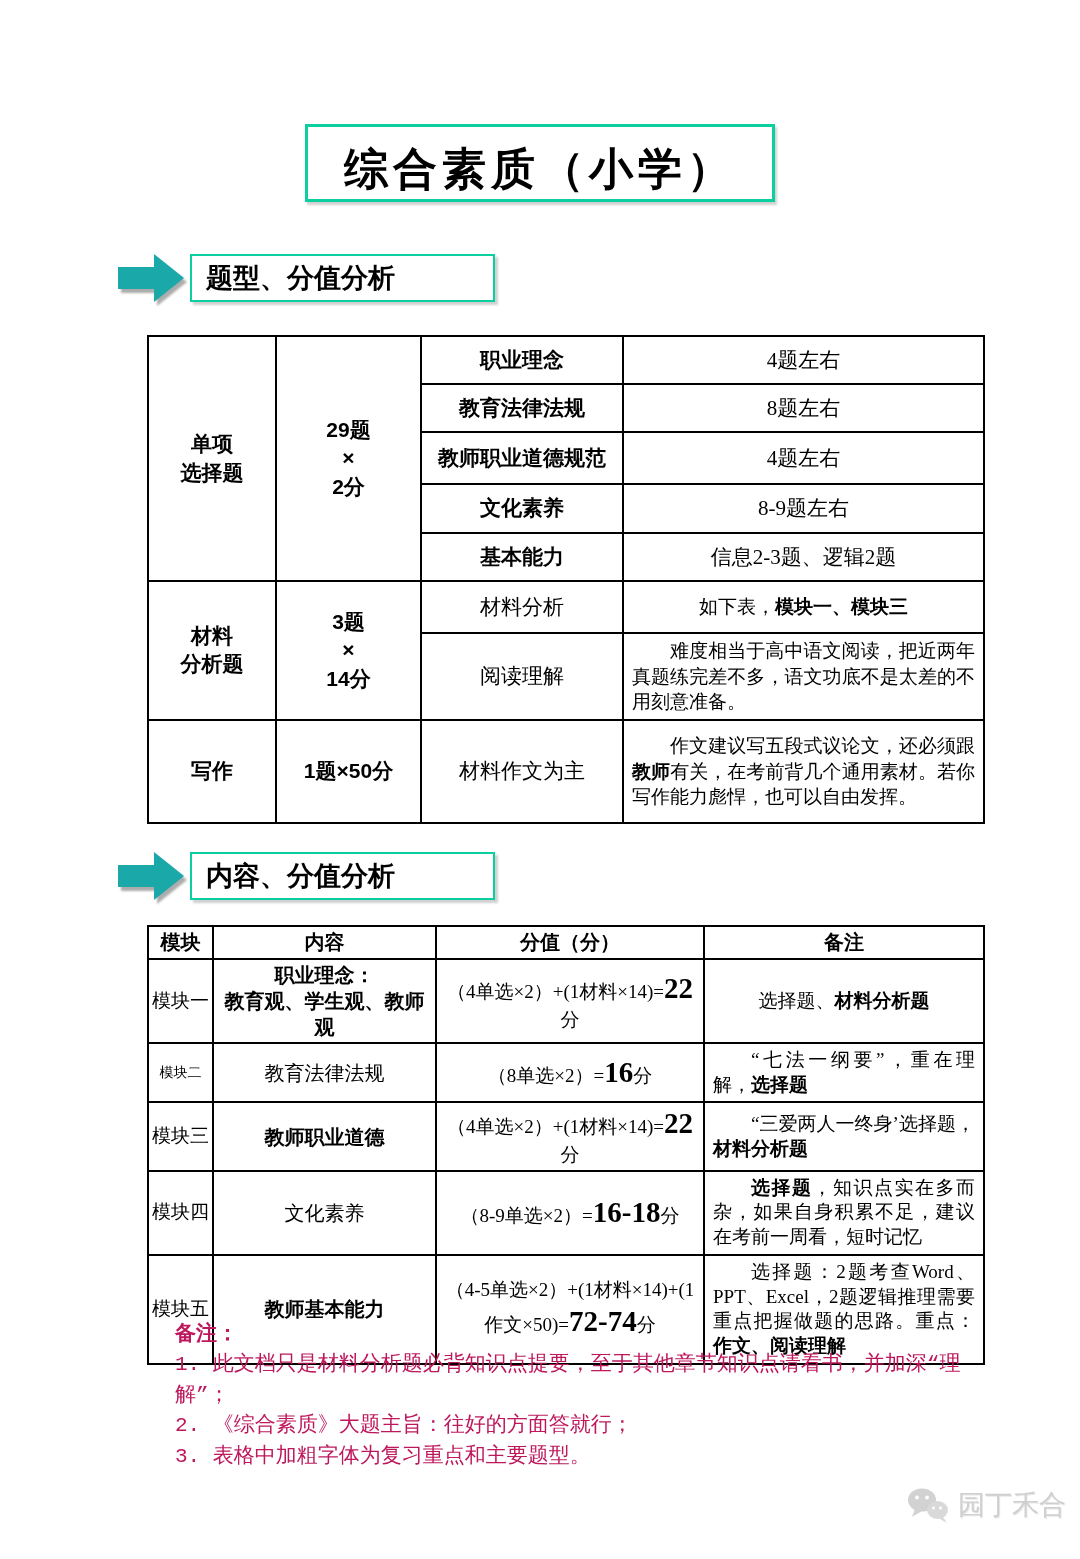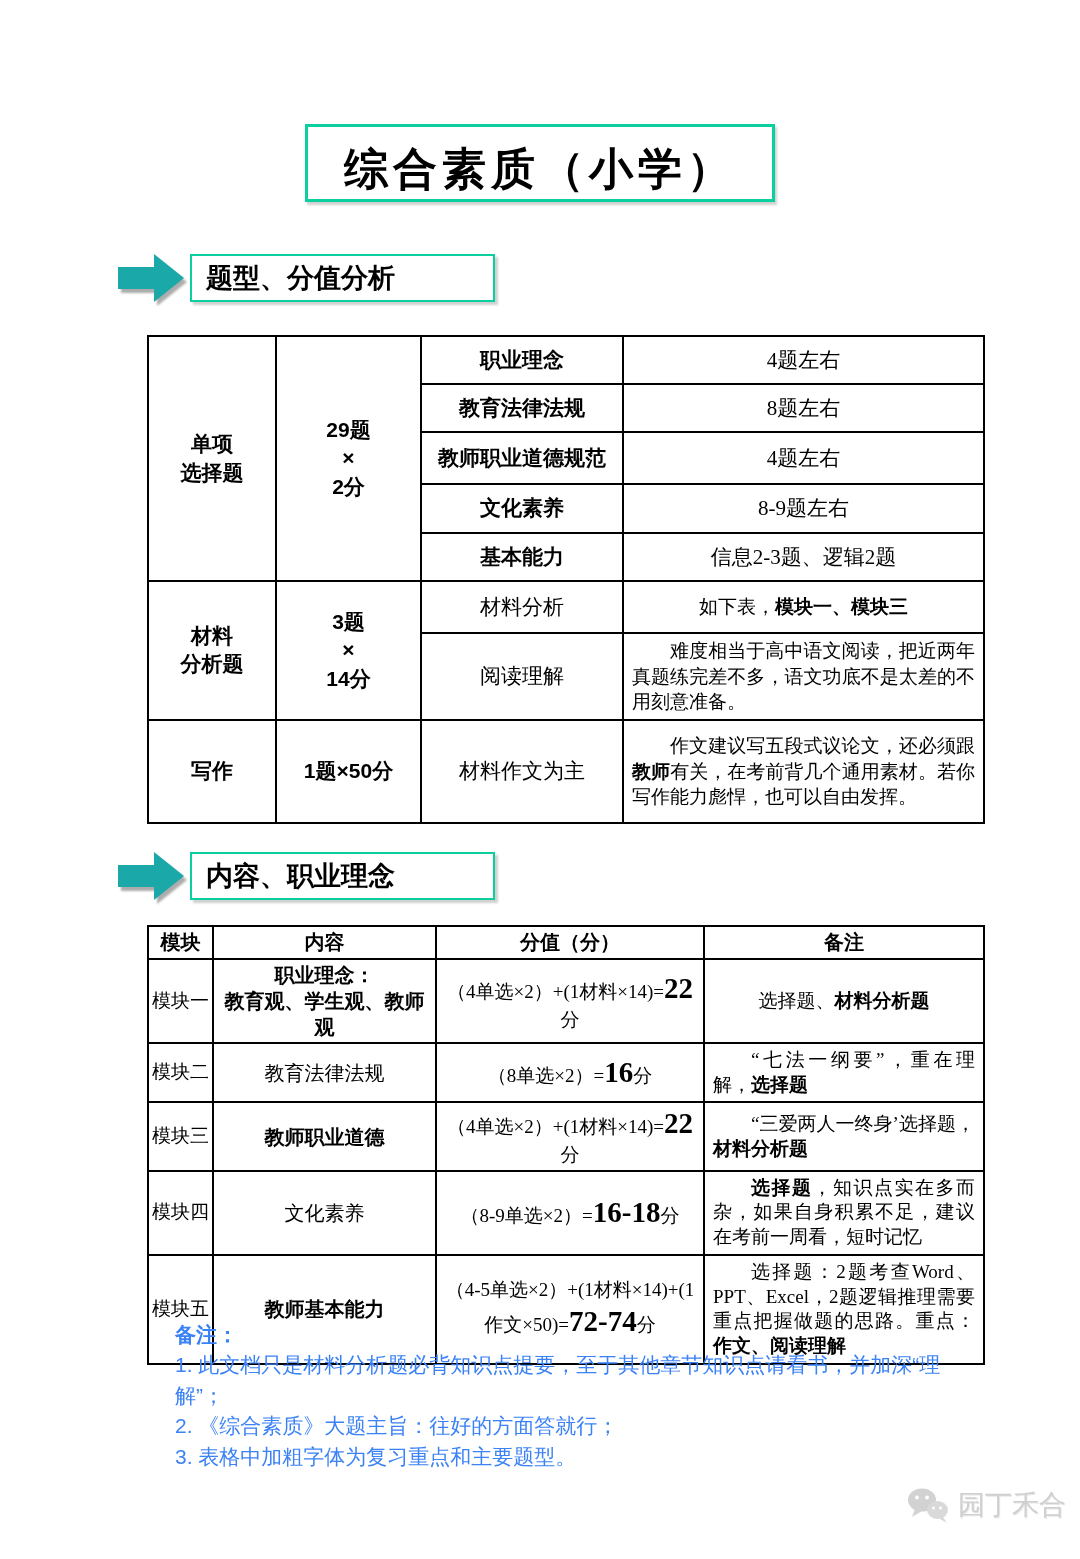--- a/index.html
+++ b/index.html
@@ -38,22 +38,22 @@
   .pre{white-space:pre-line;}
   .b{font-weight:bold;font-family:Liberation Sans, sans-serif;}
   .just{text-align:justify;text-indent:2em;font-size:19px!important;line-height:1.4;padding:4px 8px;}
   .score{font-size:19px!important;line-height:1.5;}
   .big{font-size:29px;font-weight:bold;font-family:Liberation Serif, serif;}
   .r48{height:48px}.r52{height:52px}.r49{height:49px}.r80{height:80px}.r103{height:103px}
   .r31{height:31px}.r58{height:58px}.r50{height:50px}.r78{height:78px}.r95{height:95px}
 
   
   .notes{position:absolute;left:175px;top:1320px;width:812px;
-    font-family:Liberation Sans, sans-serif;
-    font-size:21px;line-height:1.45;color:#3b82f6;}
+    font-family:Liberation Mono, monospace;
+    font-size:21px;line-height:1.45;color:#be185d;}
   .notes .hd{font-weight:bold;}
 
   
   .watermark{position:absolute;right:14px;top:1487px;display:flex;align-items:flex-start;gap:8px;
     color:#cfcfcf;font-size:27px;font-family:"Liberation Sans","DejaVu Sans",sans-serif;
     text-shadow:1px 1px 0 #e9e9e9;}
 </style>
 </head>
 <body>
 
@@ -131,21 +131,21 @@
     </tr>
   </tbody>
     </table>
 
   <div class="sechead sec2">
     <span class="arrow">
         <span class="stem"></span>
         <span class="head"></span>
       </span>
     <span class="secbox">
-      <span>内容、职业理念</span>
+      <span>内容、分值分析</span>
     </span>
   </div>
 
   <table class="t2">
     <colgroup>
         <col style="width:65px">
         <col style="width:223px">
         <col style="width:268px">
         <col style="width:280px">
       </colgroup>
@@ -163,21 +163,21 @@
         <div class="b">教育观、学生观、教师观</div>
       </td>
       <td class="c score">
         <span>（4单选×2）+(1材料×14)=</span><span class="big">22</span><span>分</span>
       </td>
       <td class="c" style="font-size:19px">
         <span>选择题、</span><span class="b">材料分析题</span>
       </td>
     </tr>
     <tr class="r49">
-      <td class="c" style="font-size:19px;padding:2px 1px">模块二</td>
+      <td class="c" style="font-size:14px;padding:2px 1px">模块二</td>
       <td class="c">教育法律法规</td>
       <td class="c score">
         <span>（8单选×2）=</span><span class="big">16</span><span>分</span>
       </td>
       <td class="just">
         <span>“七法一纲要”，重在理解，</span><span class="b">选择题</span><span></span>
       </td>
     </tr>
     <tr class="r50">
       <td class="c" style="font-size:19px;padding:2px 1px">模块三</td>

